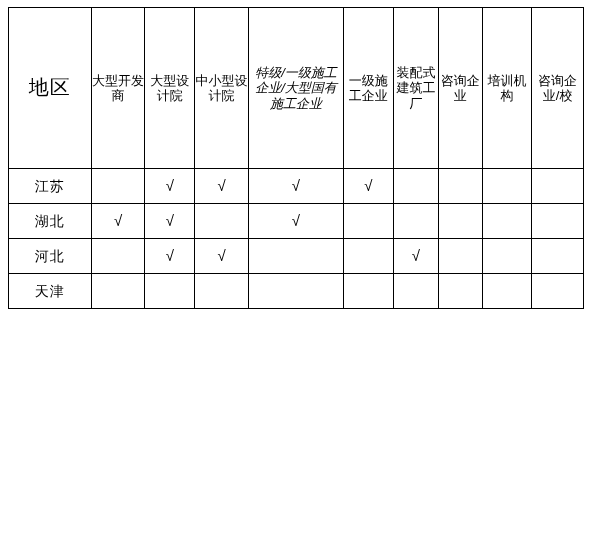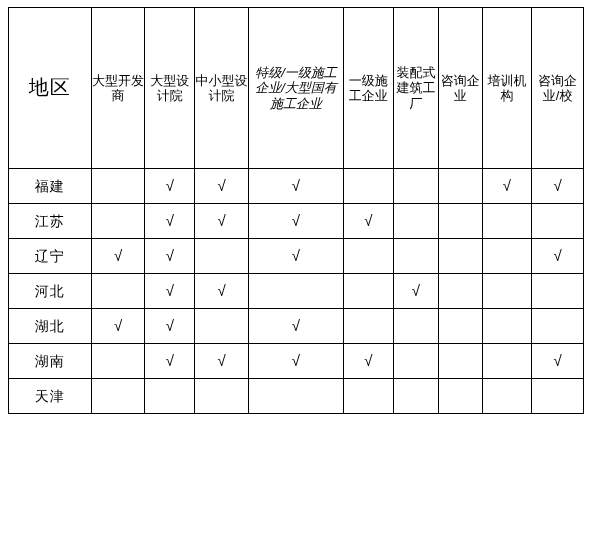--- a/index.html
+++ b/index.html
@@ -98,90 +98,54 @@
         <th class="italic-head">特级/一级施工企业/大型国有施工企业</th>
         <th>一级施工企业</th>
         <th>装配式建筑工厂</th>
         <th>咨询企业</th>
         <th>培训机构</th>
         <th>咨询企业/校</th>
       </tr>
     </thead>
     <tbody id="matrix-body">
         <tr>
-          <td class="region-cell">福建</td>
-          <td></td>
-          <td><span class="check">√</span></td>
-          <td><span class="check">√</span></td>
-          <td><span class="check">√</span></td>
-          <td></td>
-          <td></td>
-          <td></td>
-          <td><span class="check">√</span></td>
-          <td><span class="check">√</span></td>
-        </tr>
-        <tr>
           <td class="region-cell">江苏</td>
           <td></td>
           <td><span class="check">√</span></td>
           <td><span class="check">√</span></td>
           <td><span class="check">√</span></td>
           <td><span class="check">√</span></td>
           <td></td>
-          <td></td>
-          <td></td>
-          <td></td>
-        </tr>
-        <tr>
-          <td class="region-cell">辽宁</td>
-          <td><span class="check">√</span></td>
-          <td><span class="check">√</span></td>
-          <td></td>
-          <td><span class="check">√</span></td>
-          <td></td>
-          <td></td>
-          <td></td>
-          <td></td>
-          <td><span class="check">√</span></td>
-        </tr>
-        <tr>
-          <td class="region-cell">河北</td>
-          <td></td>
-          <td><span class="check">√</span></td>
-          <td><span class="check">√</span></td>
-          <td></td>
-          <td></td>
-          <td><span class="check">√</span></td>
           <td></td>
           <td></td>
           <td></td>
         </tr>
         <tr>
           <td class="region-cell">湖北</td>
           <td><span class="check">√</span></td>
           <td><span class="check">√</span></td>
           <td></td>
           <td><span class="check">√</span></td>
           <td></td>
           <td></td>
           <td></td>
           <td></td>
           <td></td>
         </tr>
         <tr>
-          <td class="region-cell">湖南</td>
+          <td class="region-cell">河北</td>
           <td></td>
-          <td><span class="check">√</span></td>
-          <td><span class="check">√</span></td>
           <td><span class="check">√</span></td>
           <td><span class="check">√</span></td>
           <td></td>
           <td></td>
+          <td><span class="check">√</span></td>
           <td></td>
-          <td><span class="check">√</span></td>
+          <td></td>
+          <td></td>
         </tr>
         <tr>
           <td class="region-cell">天津</td>
           <td></td>
           <td></td>
           <td></td>
           <td></td>
           <td></td>
           <td></td>
           <td></td>

